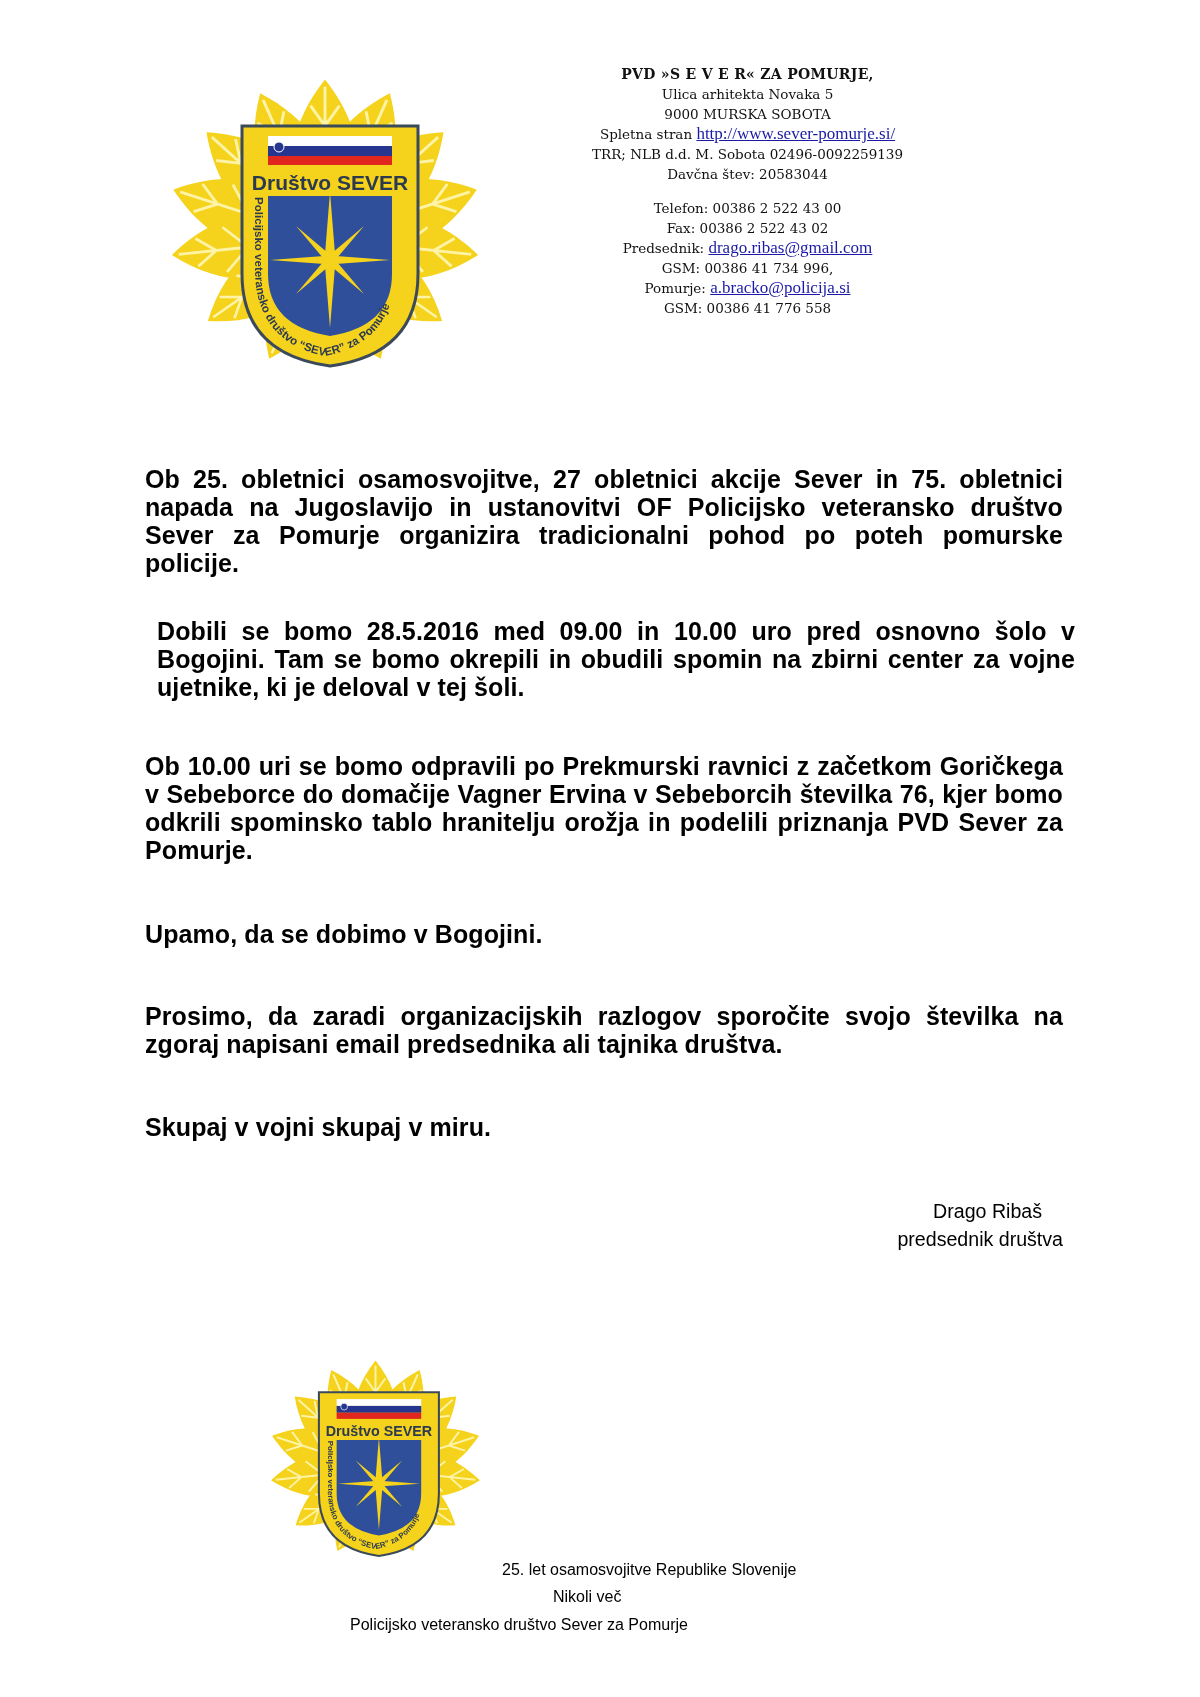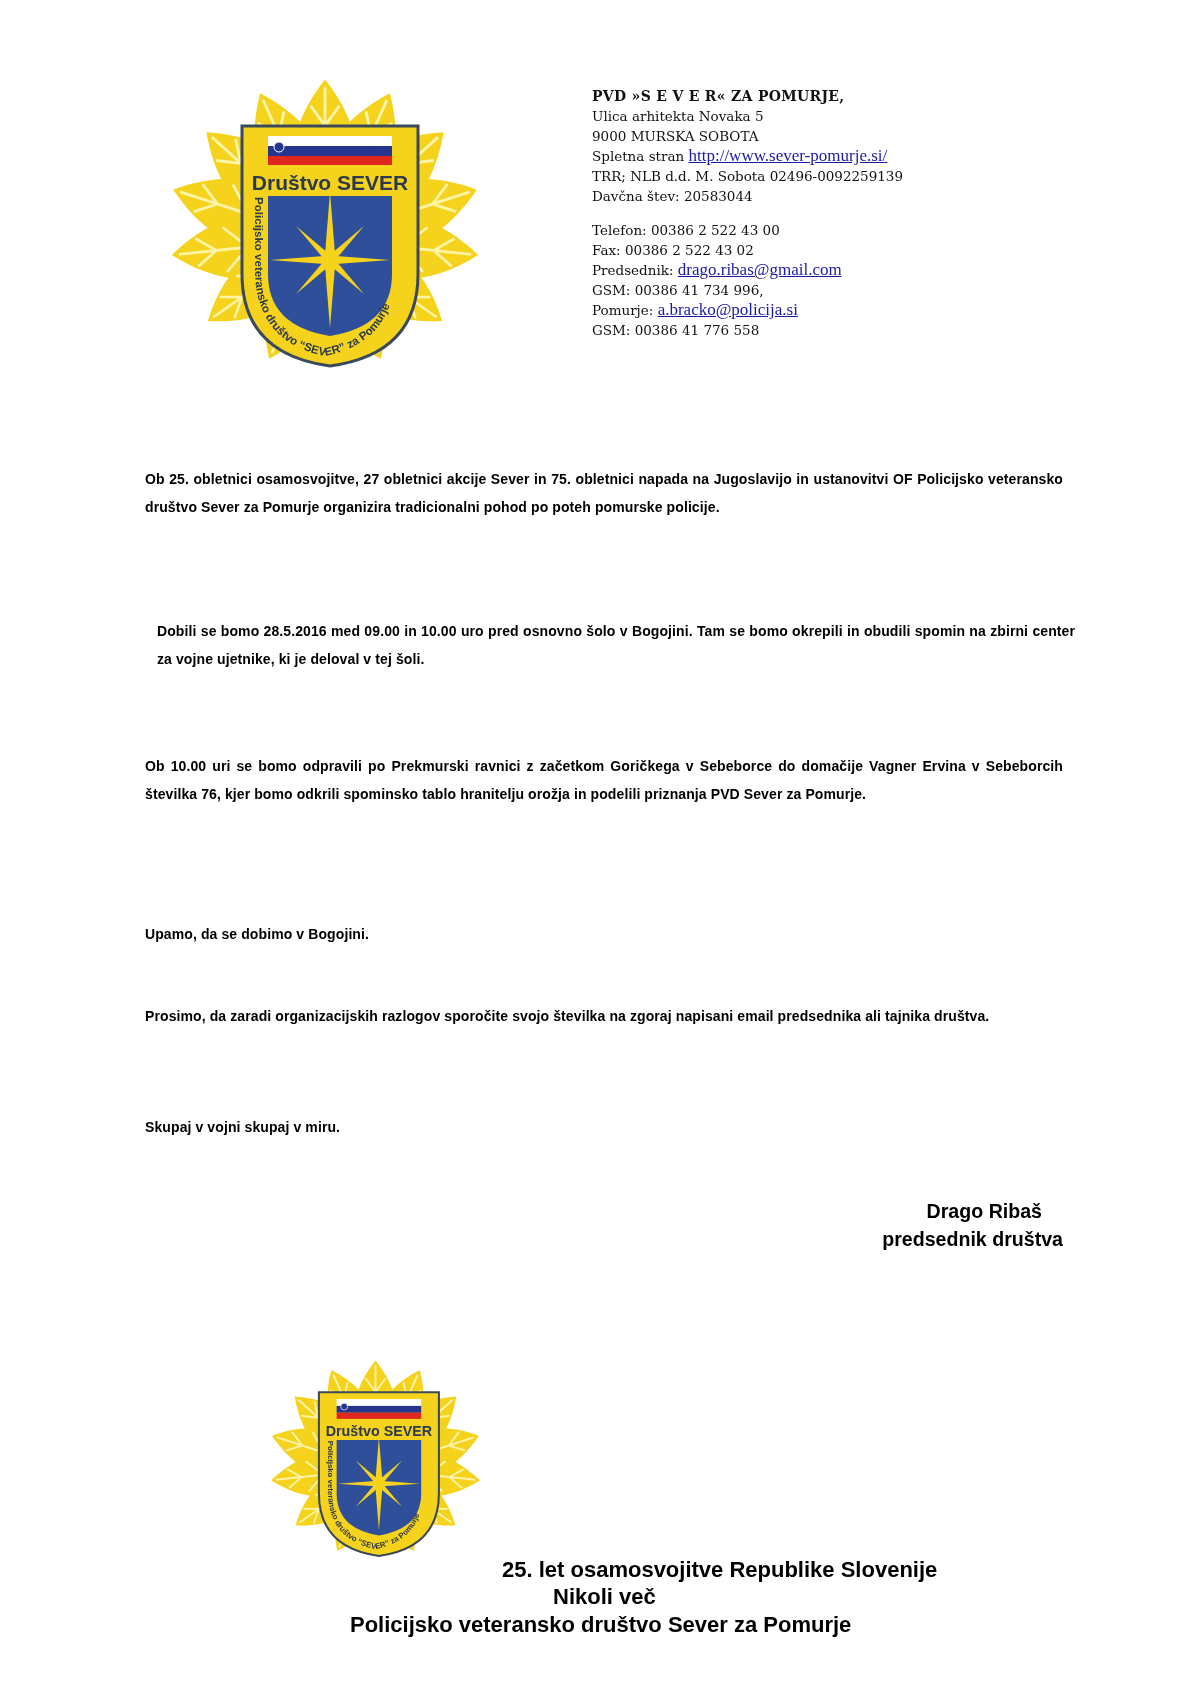--- a/index.html
+++ b/index.html
@@ -3,57 +3,57 @@
 <meta charset="utf-8">
 <style>
   html, body { margin: 0; padding: 0; background: #ffffff; }
   body { width: 1200px; height: 1697px; position: relative; overflow: hidden; }
 
   .logo { position: absolute; }
   .logo-top { left: 160px; top: 64px; width: 330px; height: 330px; }
   .logo-bottom { left: 263px; top: 1350px; width: 225px; height: 225px; }
 
   .header-block {
-    position: absolute; left: 592px; top: 86px;
+    position: absolute; left: 592px; top: 64px;
     font-family: "DejaVu Serif", "Liberation Serif", serif;
-    font-size: 13.5px; color: #111; line-height: 20px;
+    font-size: 13.5px; color: #111; line-height: 20px; text-align: center;
   }
   .header-block .org { font-weight: bold; font-size: 14px; letter-spacing: 0.3px; }
   .header-block .gap { height: 14px; }
   .header-block a {
     color: #1a1aa6; text-decoration: underline; font-size: 17px;
     font-family: "Liberation Serif", "DejaVu Serif", serif;
   }
   .header-block .row { white-space: nowrap; }
 
   .body-text {
     position: absolute; left: 145px; width: 918px;
     font-family: "Liberation Sans", "DejaVu Sans", sans-serif;
-    font-weight: bold; font-size: 14px; line-height: 28px; color: #000;
+    font-weight: bold; font-size: 25px; line-height: 28px; color: #000;
     text-align: justify; letter-spacing: 0.1px;
   }
   .p1 { top: 465px; }
   .p2 { top: 605px; }
   .p3 { top: 752px; }
   .p4 { top: 920px; }
   .p5 { top: 1002px; }
   .p6 { top: 1113px; }
 
   .sign {
     position: absolute; right: 137px; text-align: right;
     font-family: "Liberation Sans", "DejaVu Sans", sans-serif;
-    font-weight: bold; font-size: 19.6px; line-height: 28px; color: #000;
+    font-weight: normal; font-size: 19.6px; line-height: 28px; color: #000;
   }
   .sign-name { top: 1197px; right: 158px; }
   .sign-role { top: 1225px; }
 
   .footer {
     position: absolute;
     font-family: "Liberation Sans", "DejaVu Sans", sans-serif;
-    font-weight: bold; font-size: 22px; line-height: 28px; color: #000;
+    font-weight: normal; font-size: 16px; line-height: 28px; color: #000;
     white-space: nowrap;
   }
   .f1 { left: 502px; top: 1556px; }
   .f2 { left: 553px; top: 1583px; }
   .f3 { left: 350px; top: 1611px; }
 </style>
 </head>
 <body>
 
 <div class="logo logo-top">

